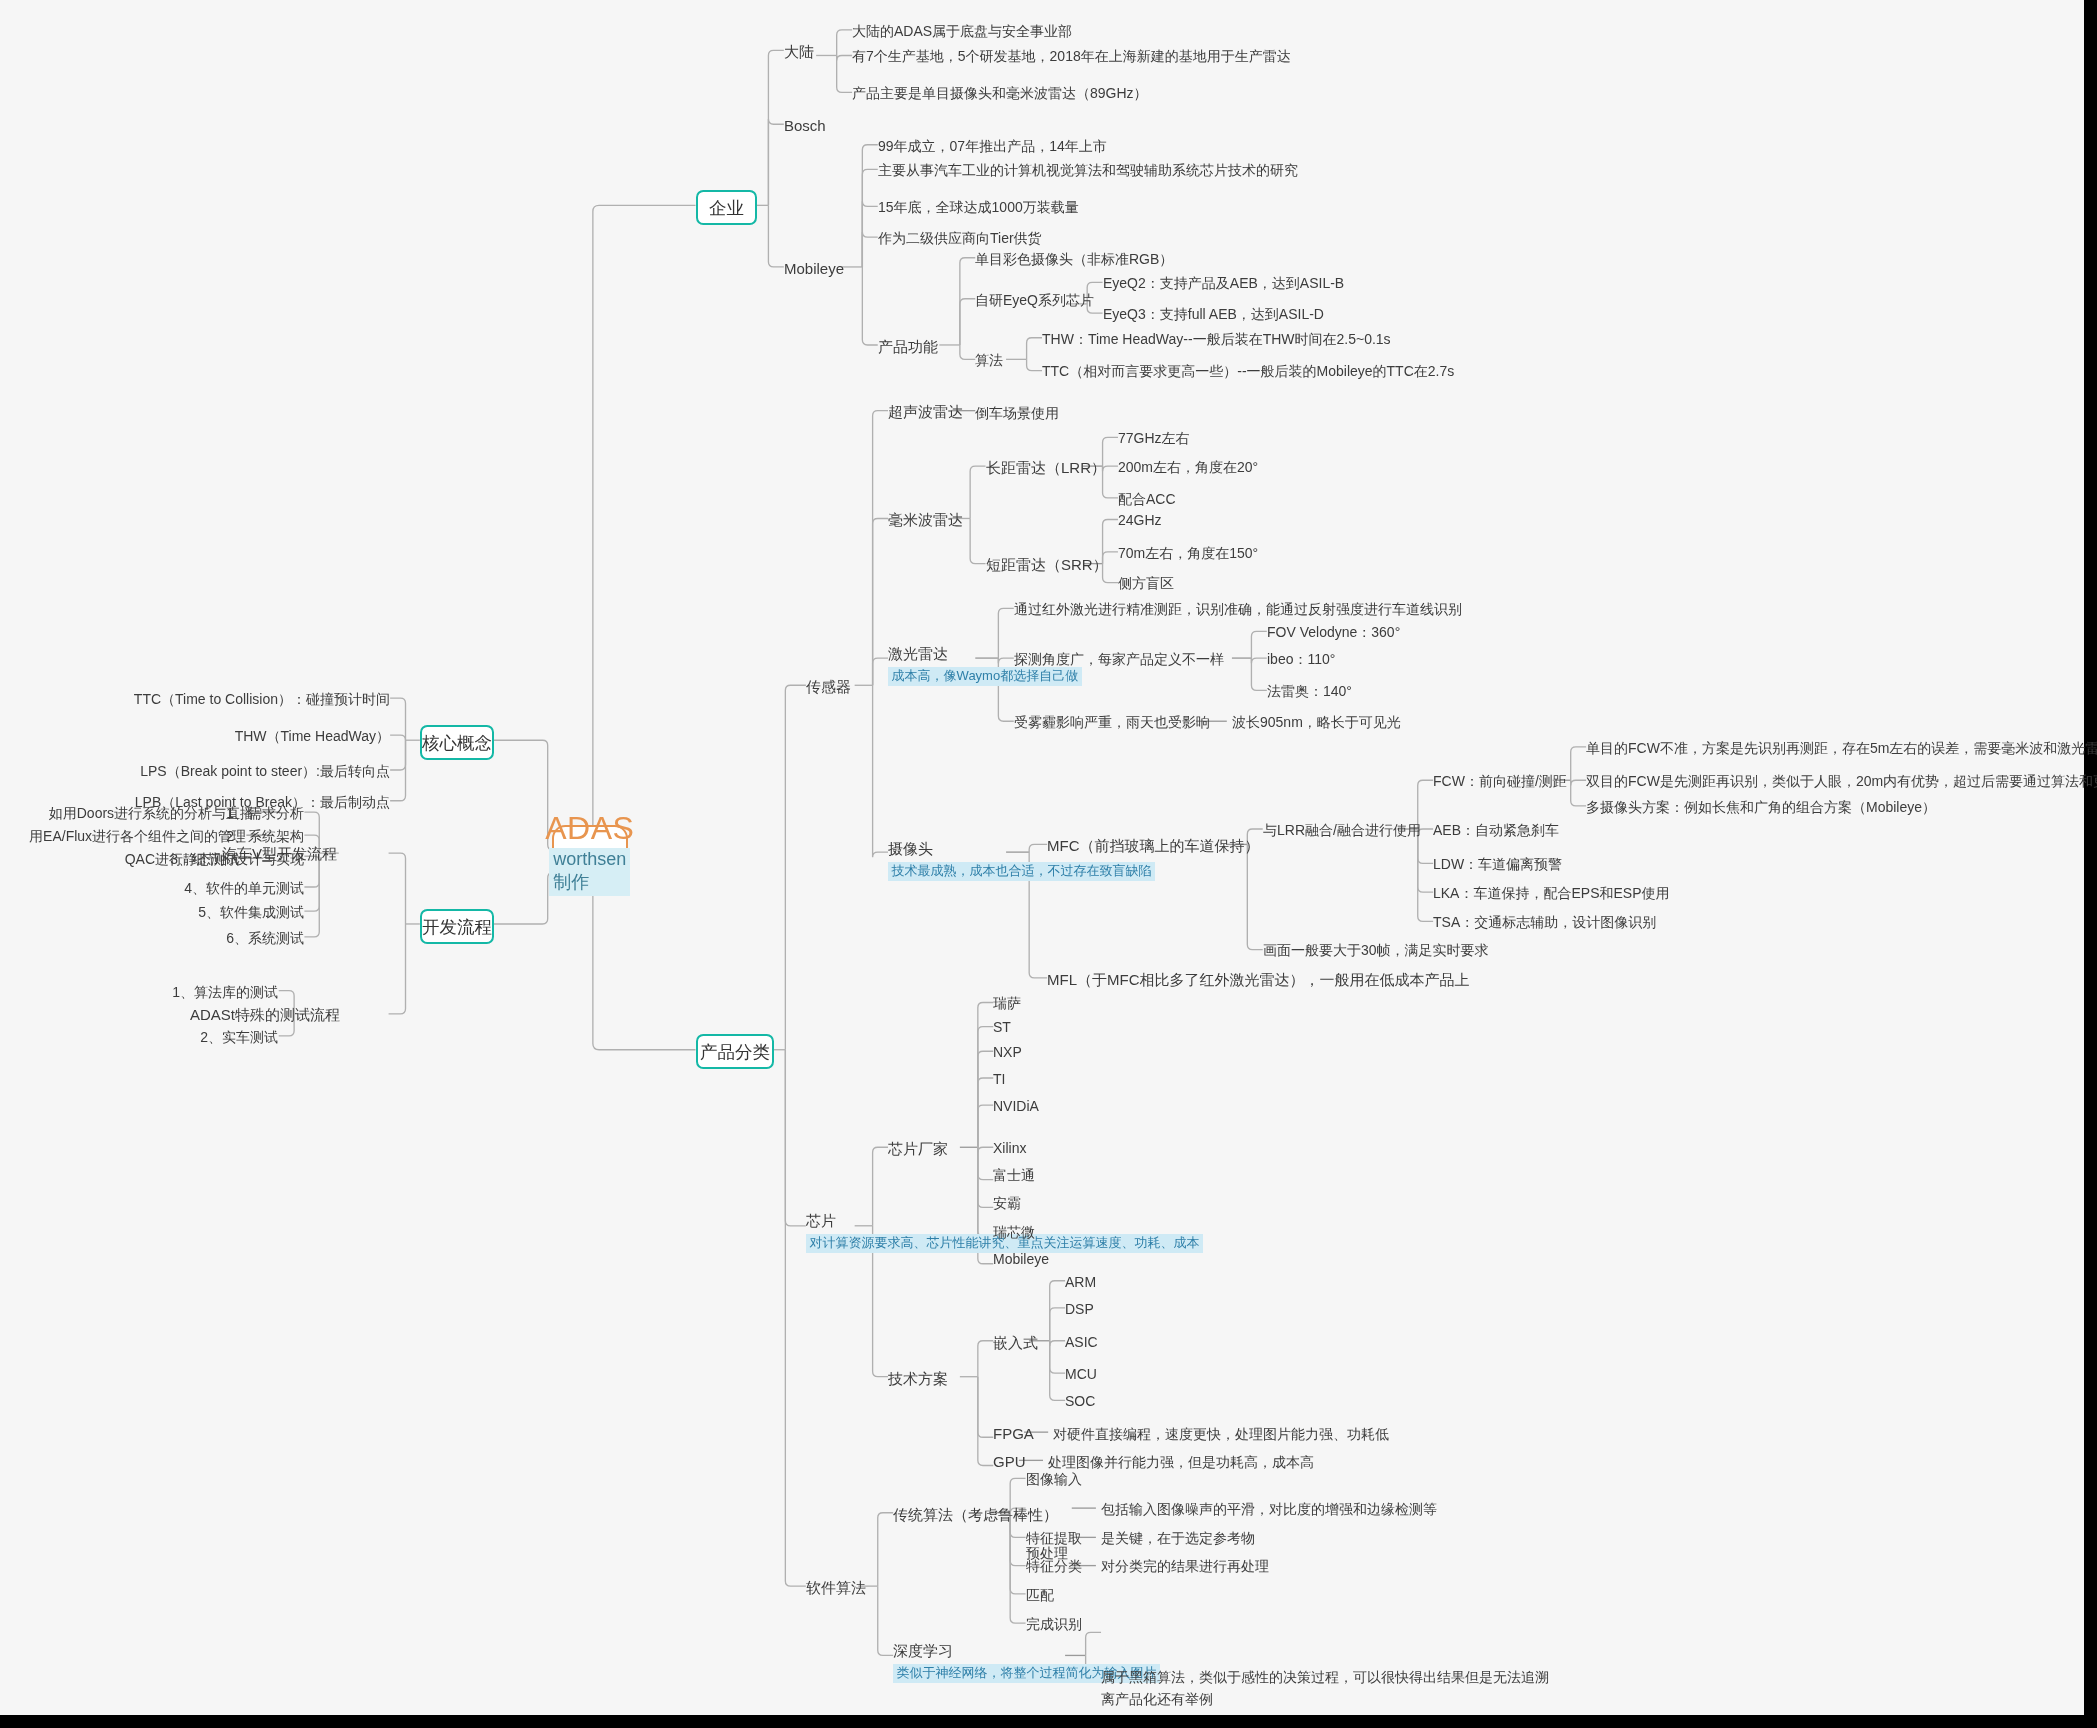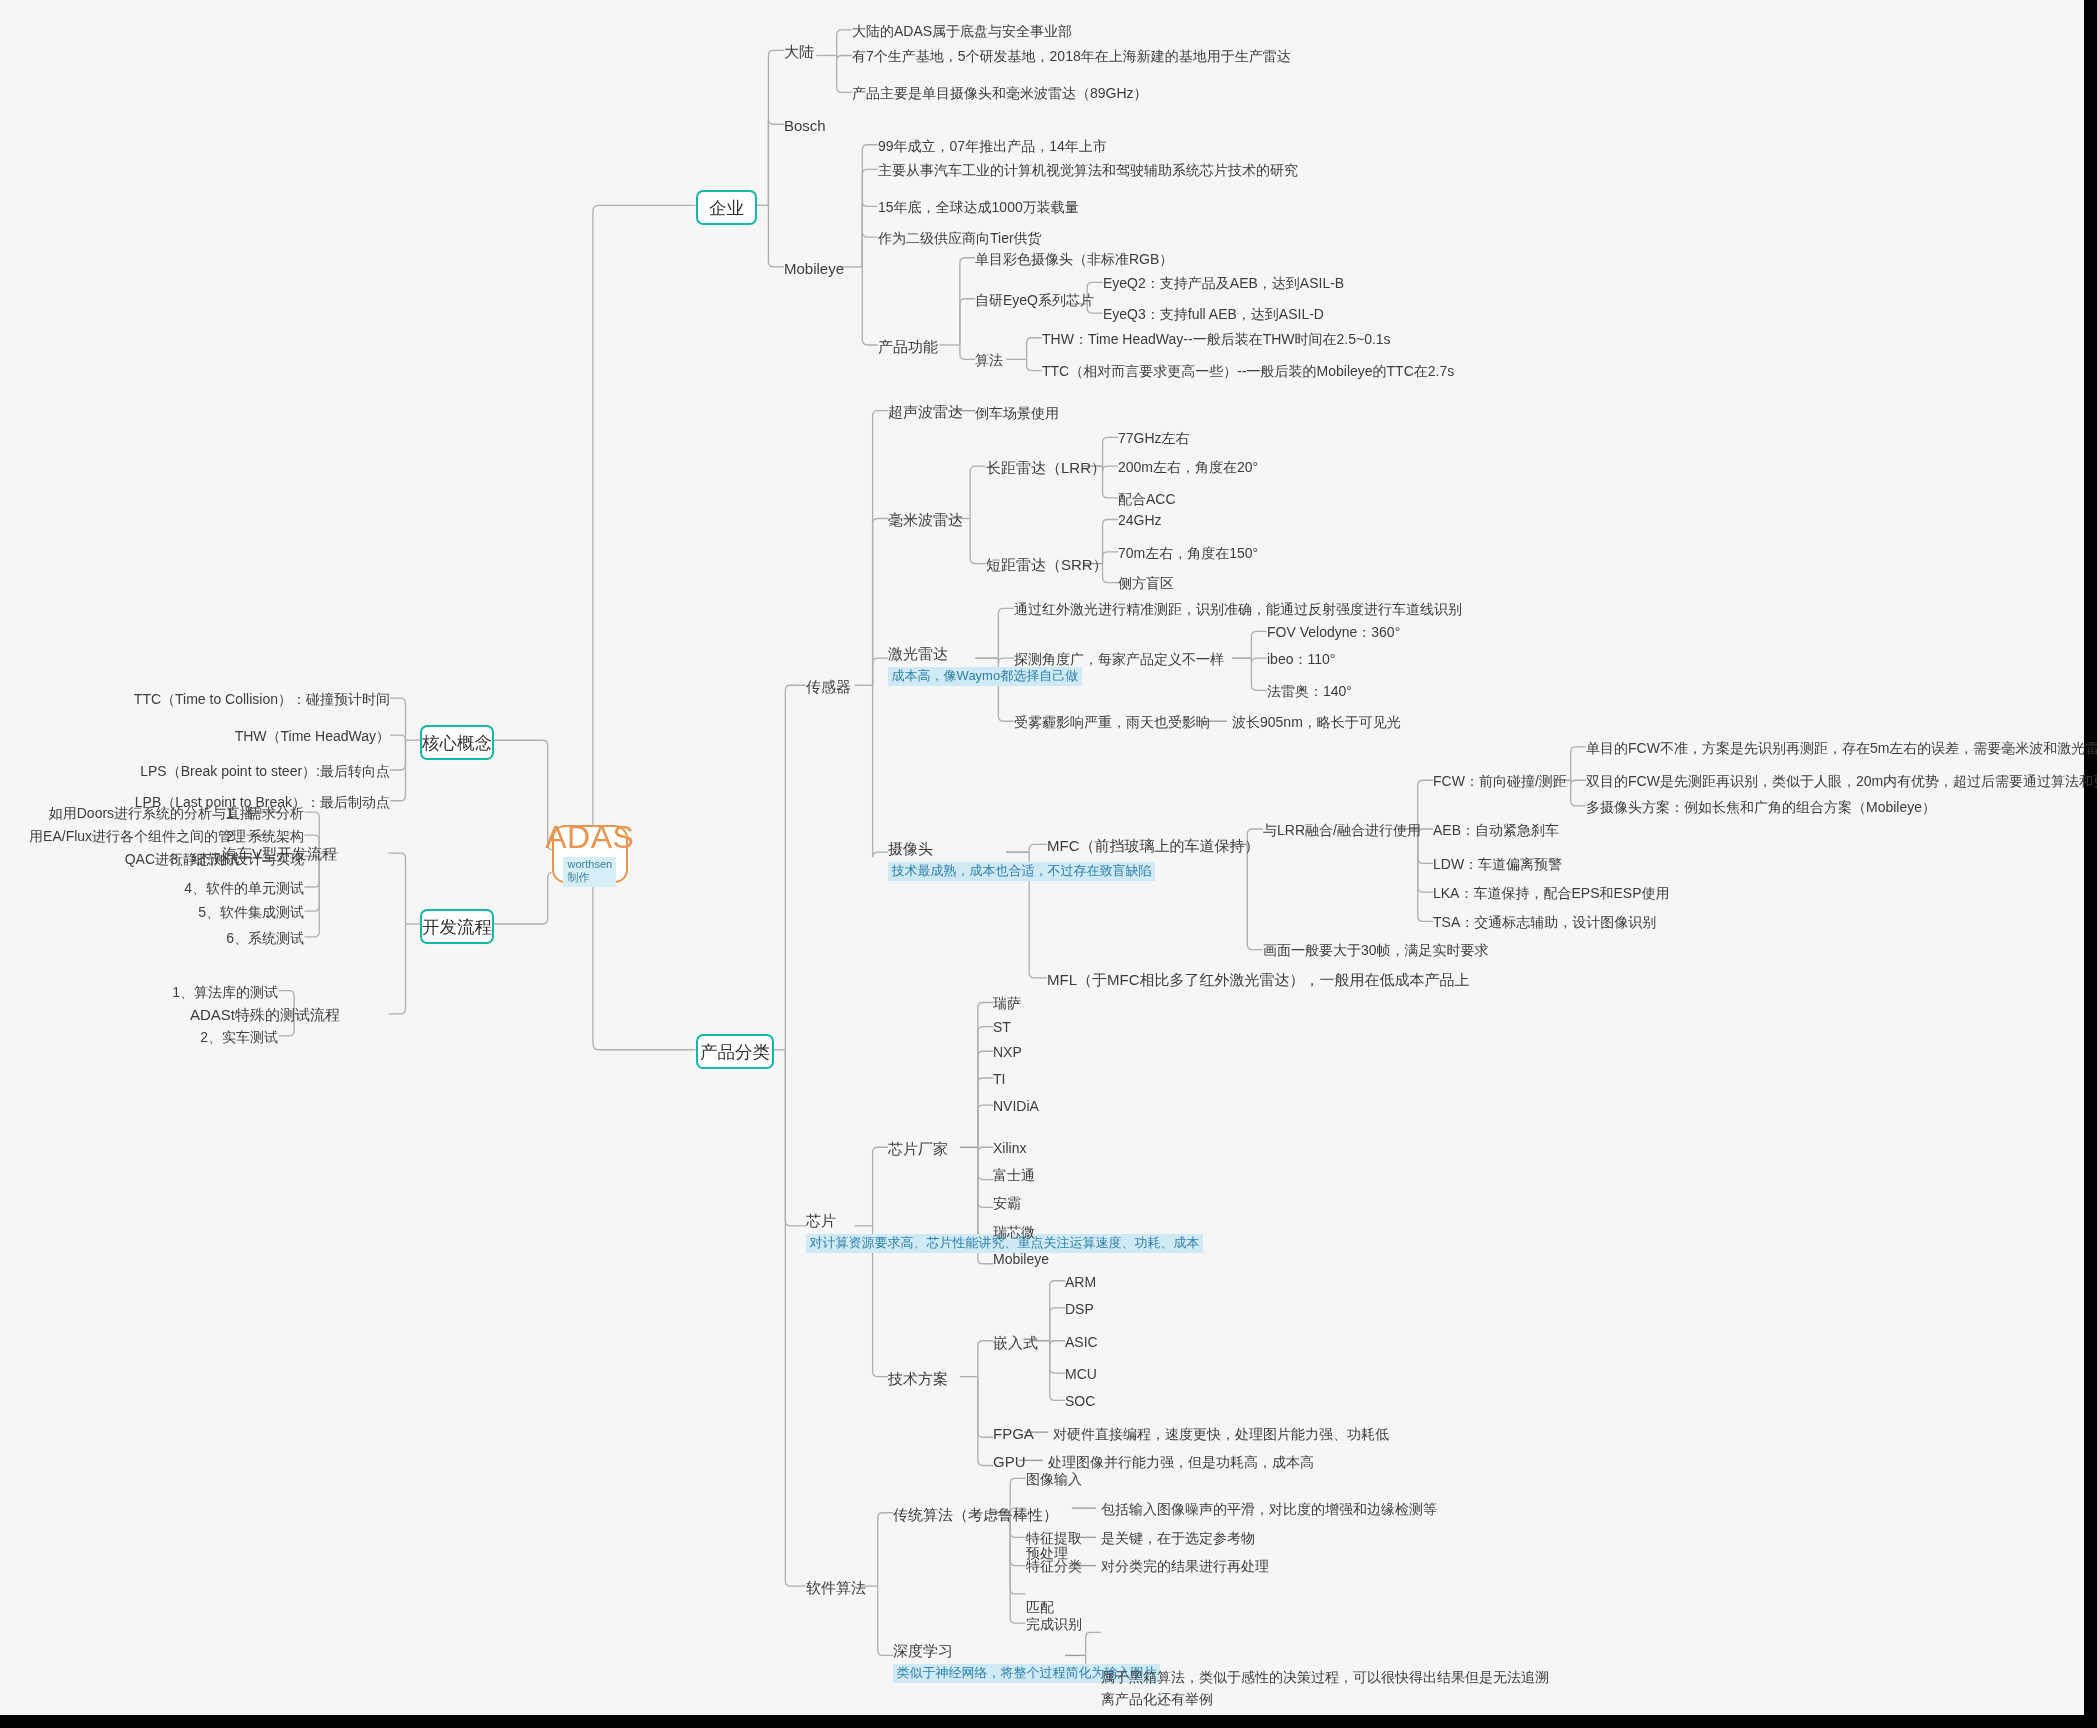--- a/index.html
+++ b/index.html
@@ -9,21 +9,21 @@
   #links{position:absolute;left:0;top:0;width:2084px;height:1715px;}
   .node{position:absolute;white-space:nowrap;color:#3c3c3c;font-size:14px;line-height:1.25;}
   .node.lvl2{font-size:15px;}
   .boxnode{position:absolute;background:#fff;border:2px solid #14b8a6;border-radius:7.2px;
            display:flex;align-items:center;justify-content:center;color:#333;font-size:17.5px;
            white-space:nowrap;}
   .root{position:absolute;background:#fff;border:2.1px solid #e8954f;border-radius:13.3px;
         display:flex;flex-direction:column;align-items:center;justify-content:center;
         padding:4.1px 13.3px;}
   .root .rt{color:#e8954f;font-size:32px;line-height:1.05;letter-spacing:0.5px;}
-  .root .rs{background:#d6eef5;color:#3f7f96;font-size:11px;padding:1.5px 4.1px;margin-top:2.1px;}
+  .root .rs{background:#d6eef5;color:#3f7f96;font-size:18px;padding:1.5px 4.1px;margin-top:2.1px;}
   .hl{background:#cfeaf5;color:#2e7fa8;padding:1px 3.6px;display:inline-block;font-size:13px;}
   .sub{margin-top:2.6px;}
   .leftal{text-align:right;}
 </style>
 </head>
 <body>
 <div id="page">
 <div id="canvas">
 
 <svg id="links" viewBox="0 0 4060 3341" xmlns="http://www.w3.org/2000/svg">
@@ -423,21 +423,21 @@
 
 <div class="node lvl2" style="left:893px;top:1506px;">
   <span>传统算法（考虑鲁棒性）</span></div>
 <div class="node" style="left:1026px;top:1471px;"><span>图像输入</span></div>
 <div class="node" style="left:1026px;top:1501px;margin-top:44px;"><span>预处理</span></div>
 <div class="node" style="left:1101px;top:1501px;"><span>包括输入图像噪声的平滑，对比度的增强和边缘检测等</span></div>
 <div class="node" style="left:1026px;top:1530px;"><span>特征提取</span></div>
 <div class="node" style="left:1101px;top:1530px;"><span>是关键，在于选定参考物</span></div>
 <div class="node" style="left:1026px;top:1558px;"><span>特征分类</span></div>
 <div class="node" style="left:1101px;top:1558px;"><span>对分类完的结果进行再处理</span></div>
-<div class="node" style="left:1026px;top:1587px;margin-top:12px;"><span>匹配</span></div>
+<div class="node" style="left:1026px;top:1587px;"><span>匹配</span></div>
 <div class="node" style="left:1026px;top:1616px;"><span>完成识别</span></div>
 
 <div class="node lvl2" style="left:893px;top:1642px;">
   <span>深度学习</span>
   <div class="sub"><span class="hl">类似于神经网络，将整个过程简化为输入图片</span></div>
 </div>
 <div class="node" style="left:1101px;top:1669px;margin-top:22px;">
   <span>离产品化还有举例</span></div>
 <div class="node" style="left:1101px;top:1669px;">
   <span>属于黑箱算法，类似于感性的决策过程，可以很快得出结果但是无法追溯</span></div>

